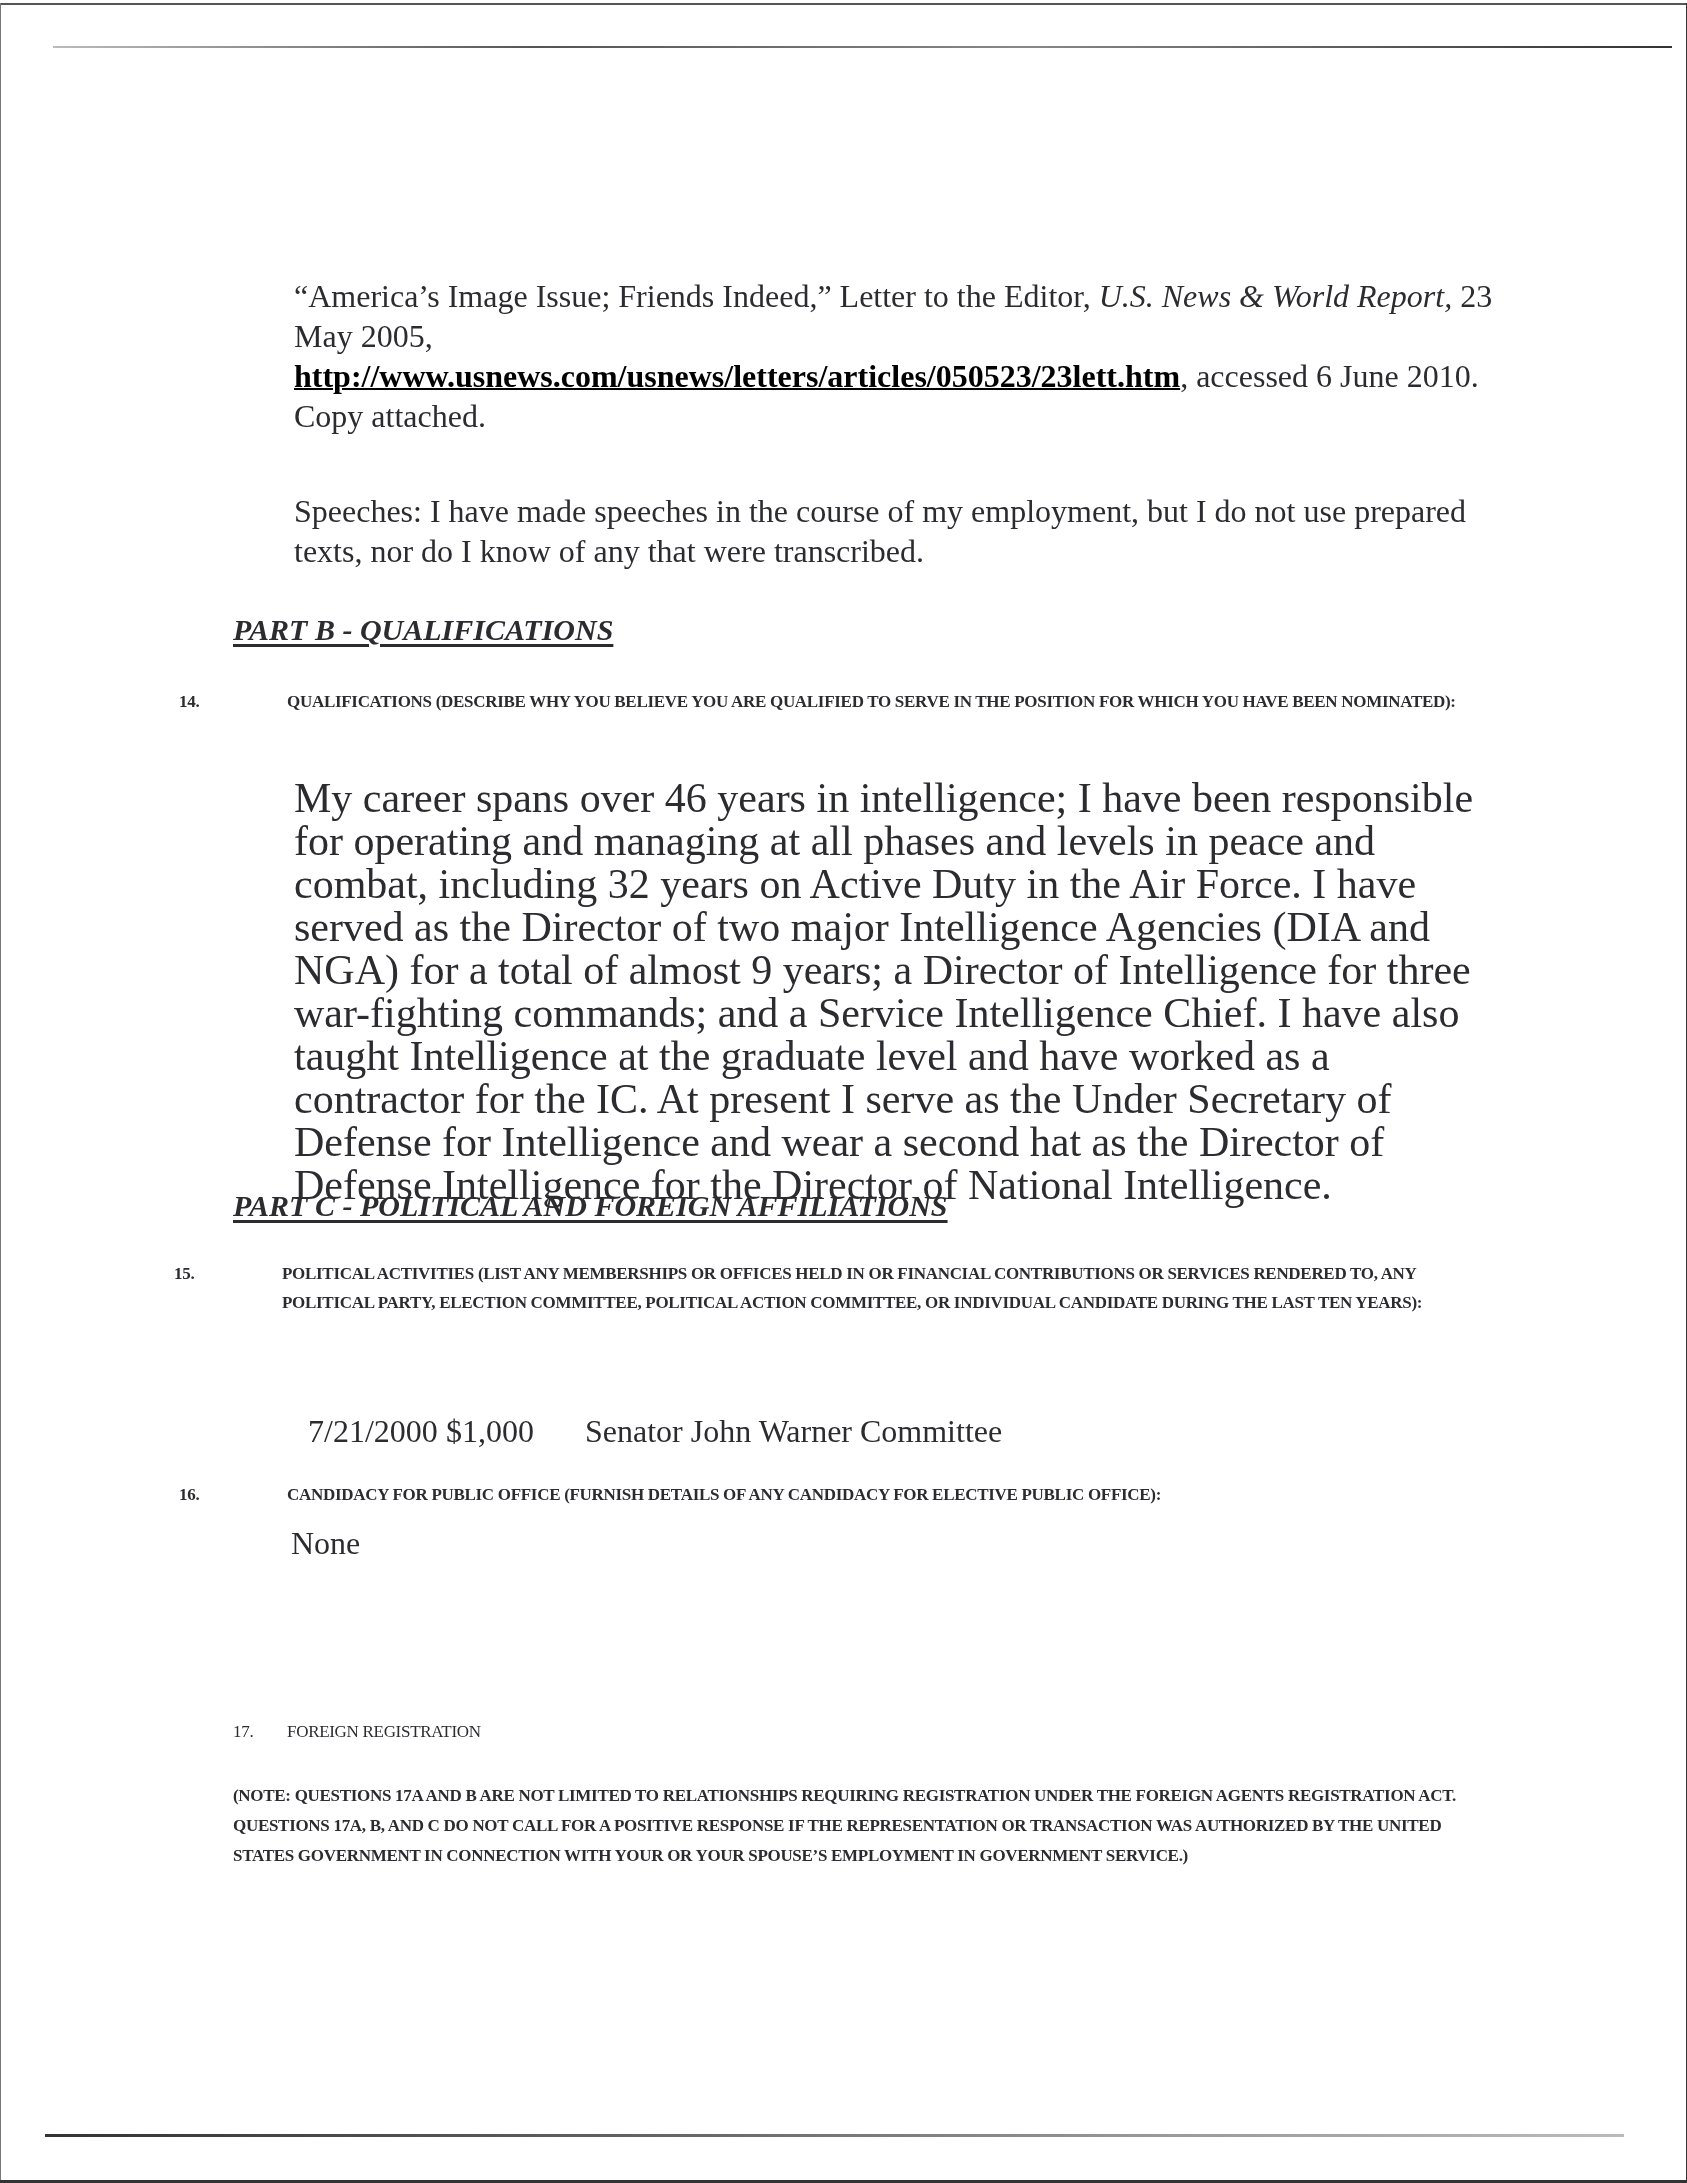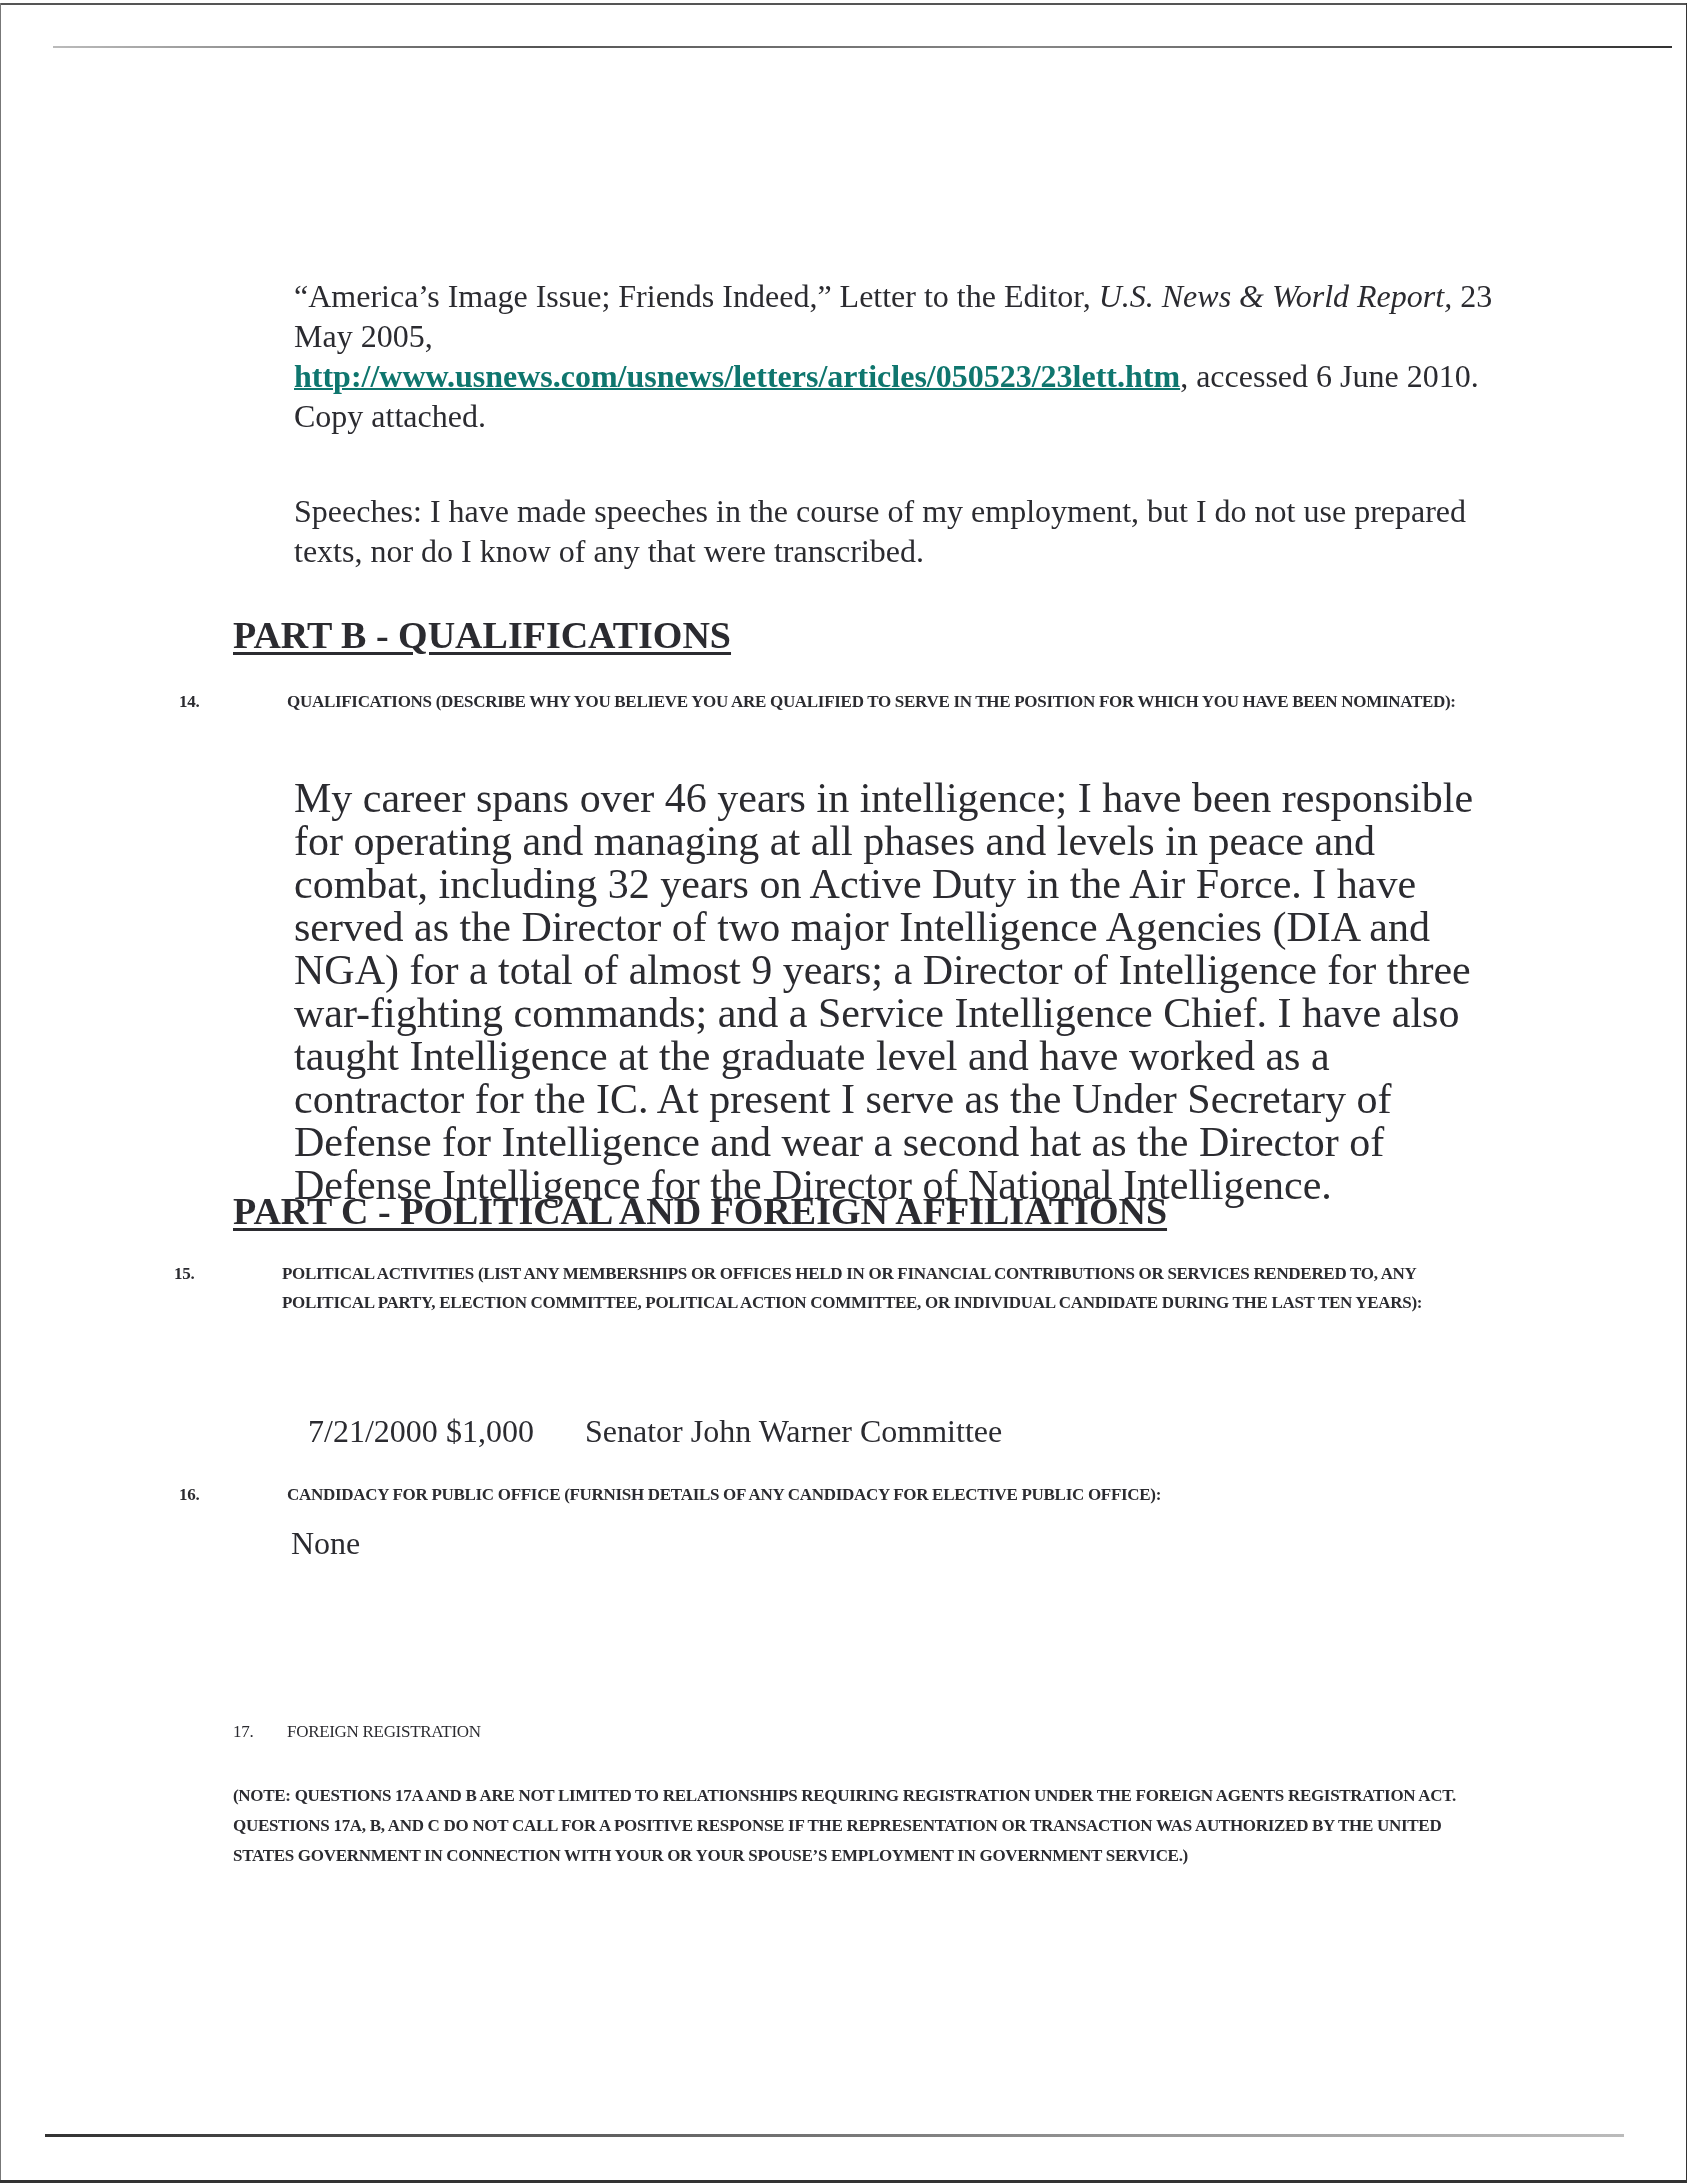--- a/index.html
+++ b/index.html
@@ -11,22 +11,22 @@
   .page-frame-right { position: absolute; right: 0; top: 2.6px; width: 2px; height: 2181px; background: #333; }
   .page-frame-left { position: absolute; left: 0; top: 2.6px; width: 1.3px; height: 2181px; background: #777; }
   .page-frame-bottom { position: absolute; left: 0; bottom: 0; width: 1688px; height: 2.6px; background: #333; }
   .header-rule { position: absolute; left: 53px; top: 46px; width: 1619px; height: 2px; background: linear-gradient(90deg,#bbb,#555 30%,#888 60%,#333); }
   .footer-rule { position: absolute; left: 45px; top: 2134px; width: 1579px; height: 2.6px; background: linear-gradient(90deg,#333,#666 40%,#999 70%,#bbb); }
 
   .abs { position: absolute; }
   .body-text { font-size: 32px; line-height: 40px; }
   .body-large { font-size: 42px; line-height: 43px; }
   .form-text { font-size: 17px; line-height: 29px; font-weight: bold; letter-spacing: -0.3px; }
-  .part-heading { font-size: 38px; font-weight: bold; text-decoration: underline; text-decoration-thickness: 3.3px; text-underline-offset: 4px; }
-  .link { color: #0f766e; text-decoration: underline; font-weight: bold; text-decoration-thickness: 2px; }
+  .part-heading { font-size: 30px; font-weight: bold; text-decoration: underline; text-decoration-thickness: 3.3px; text-underline-offset: 4px; font-style: italic; }
+  .link { color: #000000; text-decoration: underline; font-weight: bold; text-decoration-thickness: 2px; }
   .italic { font-style: italic; }
   .qnum { display: inline-block; width: 54px; }
   .q { padding-left: 54px; text-indent: -54px; }
   .contrib-cell { display: inline-block; }
 </style>
 </head>
 <body>
 
 <div class="page-frame-top"></div>
 <div class="page-frame-left"></div>

